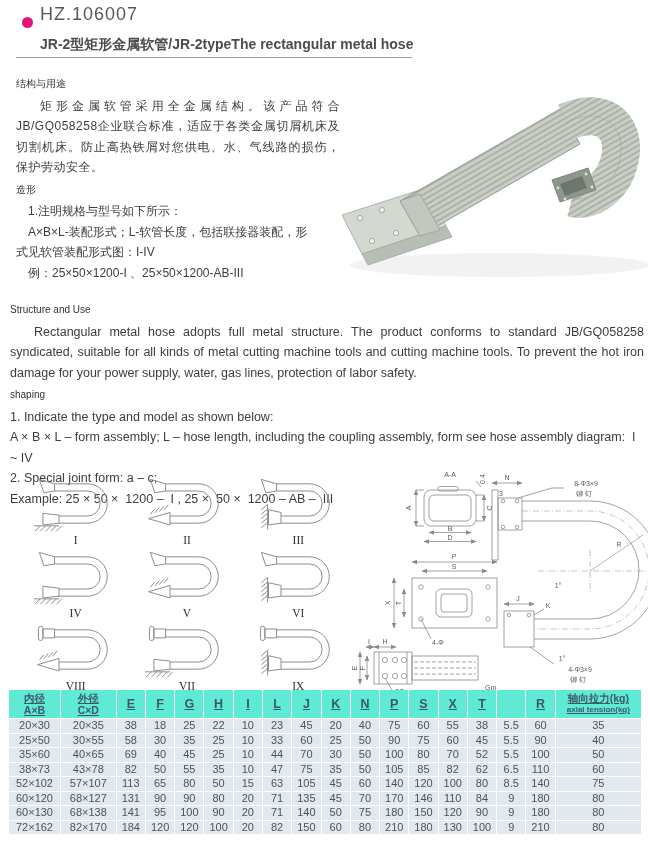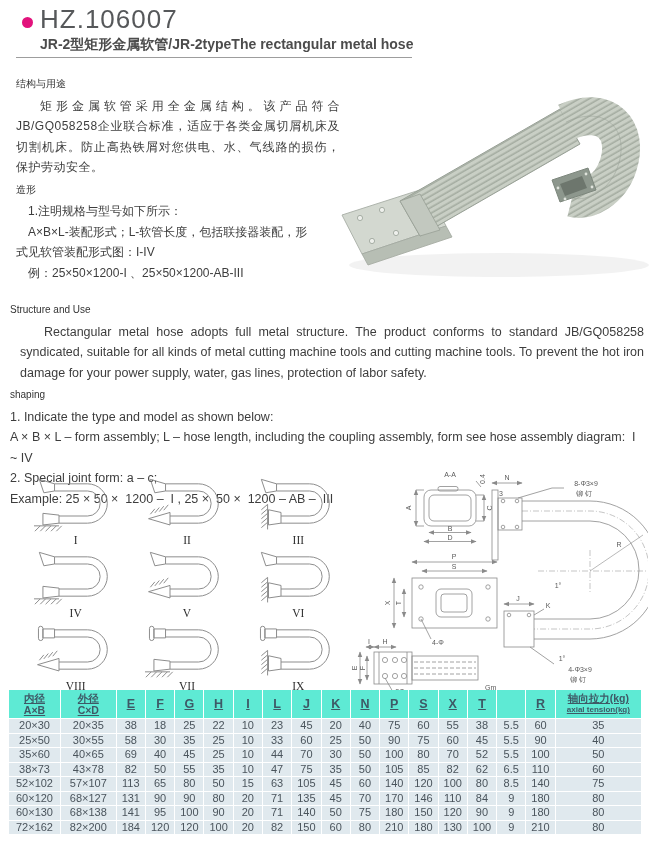--- a/index.html
+++ b/index.html
@@ -1,33 +1,33 @@
 <!DOCTYPE html>
 <html><head>
 <meta charset="utf-8">
 <style>
   html,body{margin:0;padding:0;background:#fff;}
   .page{position:relative;width:650px;height:852px;background:#fff;overflow:hidden;
         font-family:"Liberation Sans","DejaVu Sans",sans-serif;color:#3f3f3f;}
 
   
   .bullet{position:absolute;left:22px;top:17px;width:11px;height:11px;border-radius:50%;background:#e2127c;}
-  .title{position:absolute;left:40px;top:4px;font-size:26px;color:#56585a;letter-spacing:1px;}
+  .title{position:absolute;left:40px;top:4px;font-size:18px;color:#56585a;letter-spacing:1px;}
   .subtitle{position:absolute;left:40px;top:36px;font-size:14px;font-weight:bold;color:#4c4c4c;}
   .header-rule{position:absolute;left:16px;top:57px;width:396px;height:1px;background:#9d9d9d;}
 
   
   .cn{position:absolute;left:16px;top:72px;width:324px;font-size:12px;line-height:20.5px;color:#3d3d3d;}
   .sec-h{font-weight:normal;font-size:10px;color:#333;margin:2px 0 1px 0;}
   .cn-body{text-align:justify;text-indent:24px;letter-spacing:.5px;}
   .cn-line,.en-line{white-space:pre-wrap;}
 
   
   .en{position:absolute;left:10px;top:298px;width:634px;font-size:12.5px;line-height:20.5px;color:#3d3d3d;}
-  .en-body{text-indent:24px;text-align:justify;margin-left:10px;}
+  .en-body{text-indent:24px;text-align:justify;}
 
   
   .photo{position:absolute;left:334px;top:60px;width:316px;height:232px;}
 
   
   .shape-grid{position:absolute;left:20px;top:474px;width:334px;display:grid;
               grid-template-columns:repeat(3,1fr);row-gap:1px;}
   .shape-cell{height:72px;text-align:center;}
   .shape-label{font-size:11.5px;color:#2f2f2f;margin-top:-3px;font-family:"Liberation Serif","DejaVu Serif",serif;}
 
@@ -549,21 +549,21 @@
           <td>180</td>
           <td>150</td>
           <td>120</td>
           <td>90</td>
           <td>9</td>
           <td>180</td>
           <td>80</td>
         </tr>
         <tr>
           <td>72×162</td>
-          <td>82×200</td>
+          <td>82×170</td>
           <td>184</td>
           <td>120</td>
           <td>120</td>
           <td>100</td>
           <td>20</td>
           <td>82</td>
           <td>150</td>
           <td>60</td>
           <td>80</td>
           <td>210</td>

